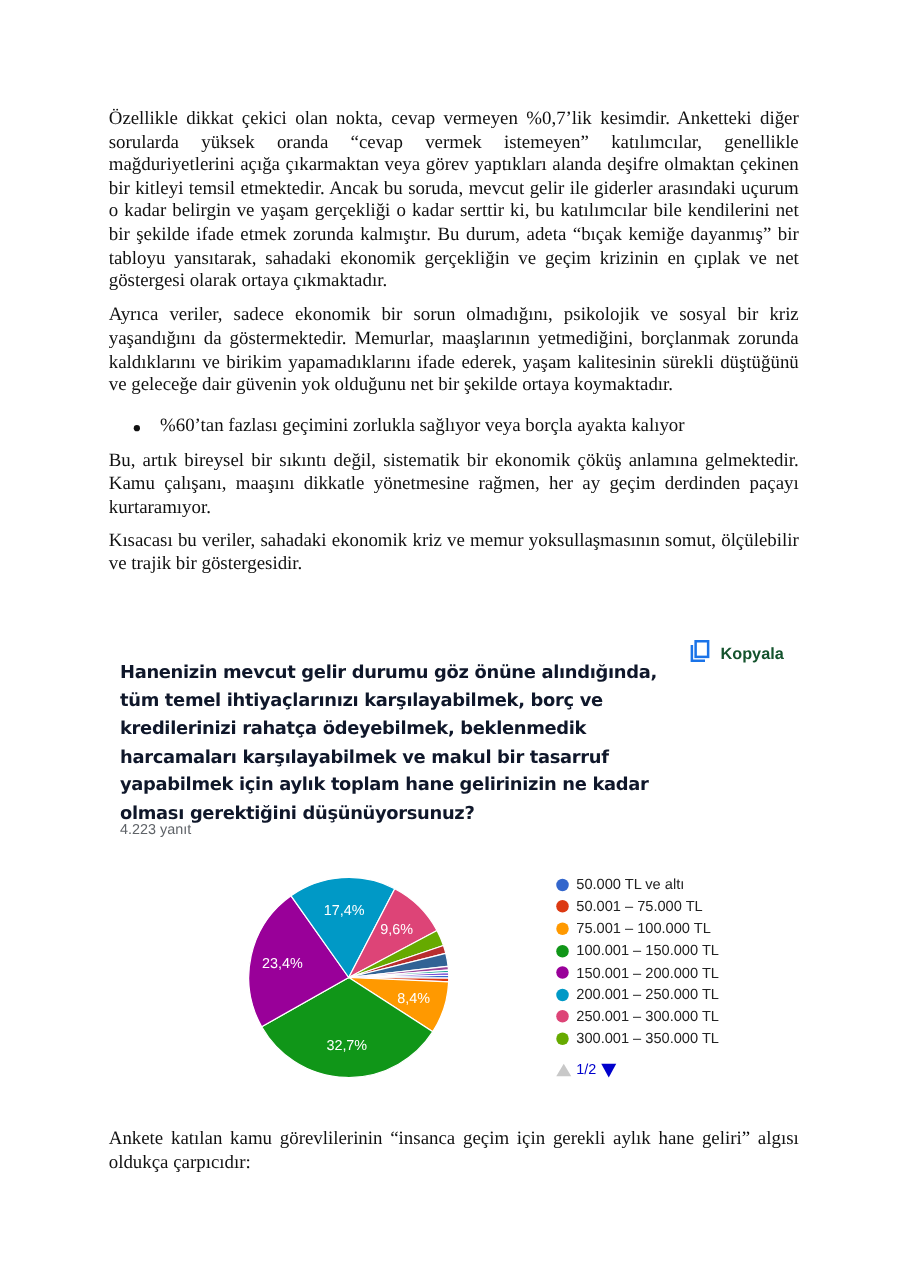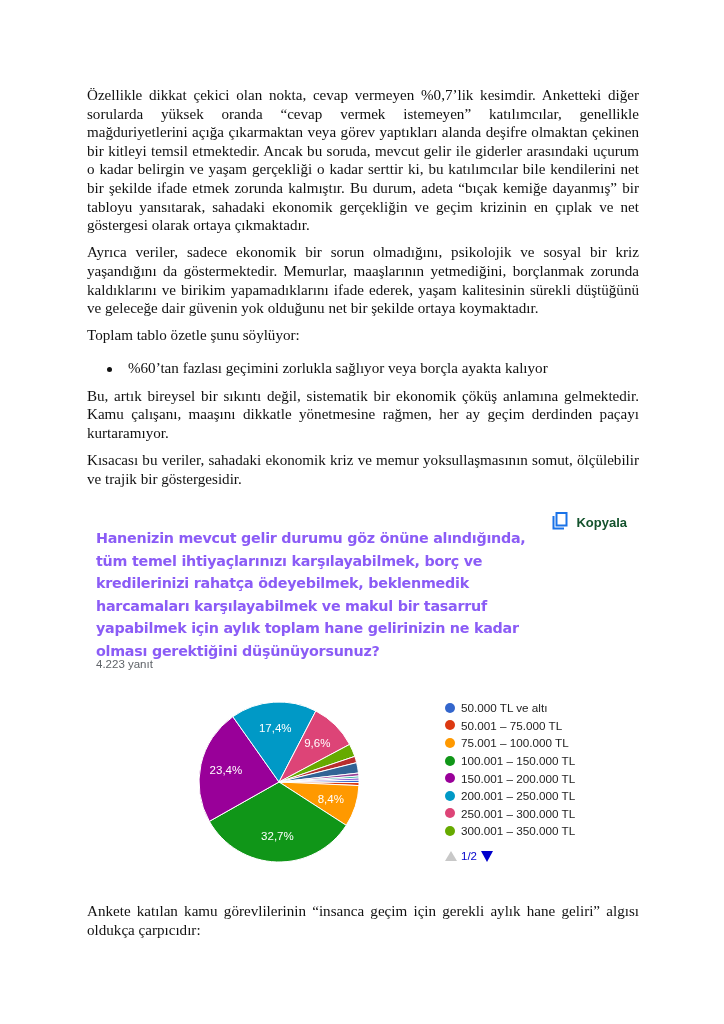--- a/index.html
+++ b/index.html
@@ -32,21 +32,21 @@
   .card { position: absolute; left: 96px; top: 510px; width: 545px; height: 370px; }
   .copy {
     position: absolute; right: 14px; top: 2px;
     display: flex; align-items: flex-end; gap: 8px; cursor: pointer;
     font-family: "Liberation Sans", sans-serif; font-size: 13px; font-weight: bold; color: #14532d;
   }
   .copy svg { display: block; }
   .question {
     position: absolute; left: 0; top: 17px; width: 460px;
     font-family: "DejaVu Sans", sans-serif; font-weight: bold;
-    font-size: 14.3px; line-height: 22.6px; color: #8b5cf6;
+    font-size: 14.3px; line-height: 22.6px; color: #0f172a;
     letter-spacing: -0.25px;
   }
   .count {
     position: absolute; left: 0; top: 148px;
     font-family: "Liberation Sans", sans-serif; font-size: 11.5px; color: #5f6368;
   }
   .pie { position: absolute; left: 102px; top: 191px; }
   .legend { position: absolute; left: 349px; top: 189px; }
   .legend-item {
     display: flex; align-items: center; height: 17.6px;
@@ -61,21 +61,20 @@
   .tri-up { width: 0; height: 0; border-left: 6px solid transparent; border-right: 6px solid transparent; border-bottom: 10px solid #c8c8c8; }
   .tri-down { width: 0; height: 0; border-left: 6.5px solid transparent; border-right: 6.5px solid transparent; border-top: 11px solid #0000cc; cursor: pointer; }
   .after { position: absolute; left: 87px; top: 902px; width: 552px; }
 </style>
 </head>
 <body>
 
 <div class="page">
   <p class="para">Özellikle dikkat çekici olan nokta, cevap vermeyen %0,7’lik kesimdir. Anketteki diğer sorularda yüksek oranda “cevap vermek istemeyen” katılımcılar, genellikle mağduriyetlerini açığa çıkarmaktan veya görev yaptıkları alanda deşifre olmaktan çekinen bir kitleyi temsil etmektedir. Ancak bu soruda, mevcut gelir ile giderler arasındaki uçurum o kadar belirgin ve yaşam gerçekliği o kadar serttir ki, bu katılımcılar bile kendilerini net bir şekilde ifade etmek zorunda kalmıştır. Bu durum, adeta “bıçak kemiğe dayanmış” bir tabloyu yansıtarak, sahadaki ekonomik gerçekliğin ve geçim krizinin en çıplak ve net göstergesi olarak ortaya çıkmaktadır.</p>
   <p class="para">Ayrıca veriler, sadece ekonomik bir sorun olmadığını, psikolojik ve sosyal bir kriz yaşandığını da göstermektedir. Memurlar, maaşlarının yetmediğini, borçlanmak zorunda kaldıklarını ve birikim yapamadıklarını ifade ederek, yaşam kalitesinin sürekli düştüğünü ve geleceğe dair güvenin yok olduğunu net bir şekilde ortaya koymaktadır.</p>
-  <p class="para">Toplam tablo özetle şunu söylüyor:</p>
   <ul class="bullets">
     <li><span class="dot"></span><span>%60’tan fazlası geçimini zorlukla sağlıyor veya borçla ayakta kalıyor</span></li>
   </ul>
   <p class="para">Bu, artık bireysel bir sıkıntı değil, sistematik bir ekonomik çöküş anlamına gelmektedir. Kamu çalışanı, maaşını dikkatle yönetmesine rağmen, her ay geçim derdinden paçayı kurtaramıyor.</p>
   <p class="para">Kısacası bu veriler, sahadaki ekonomik kriz ve memur yoksullaşmasının somut, ölçülebilir ve trajik bir göstergesidir.</p>
 </div>
 
 <div class="card">
   <div class="copy">
     <svg width="16" height="18" viewBox="0 0 16 18">

